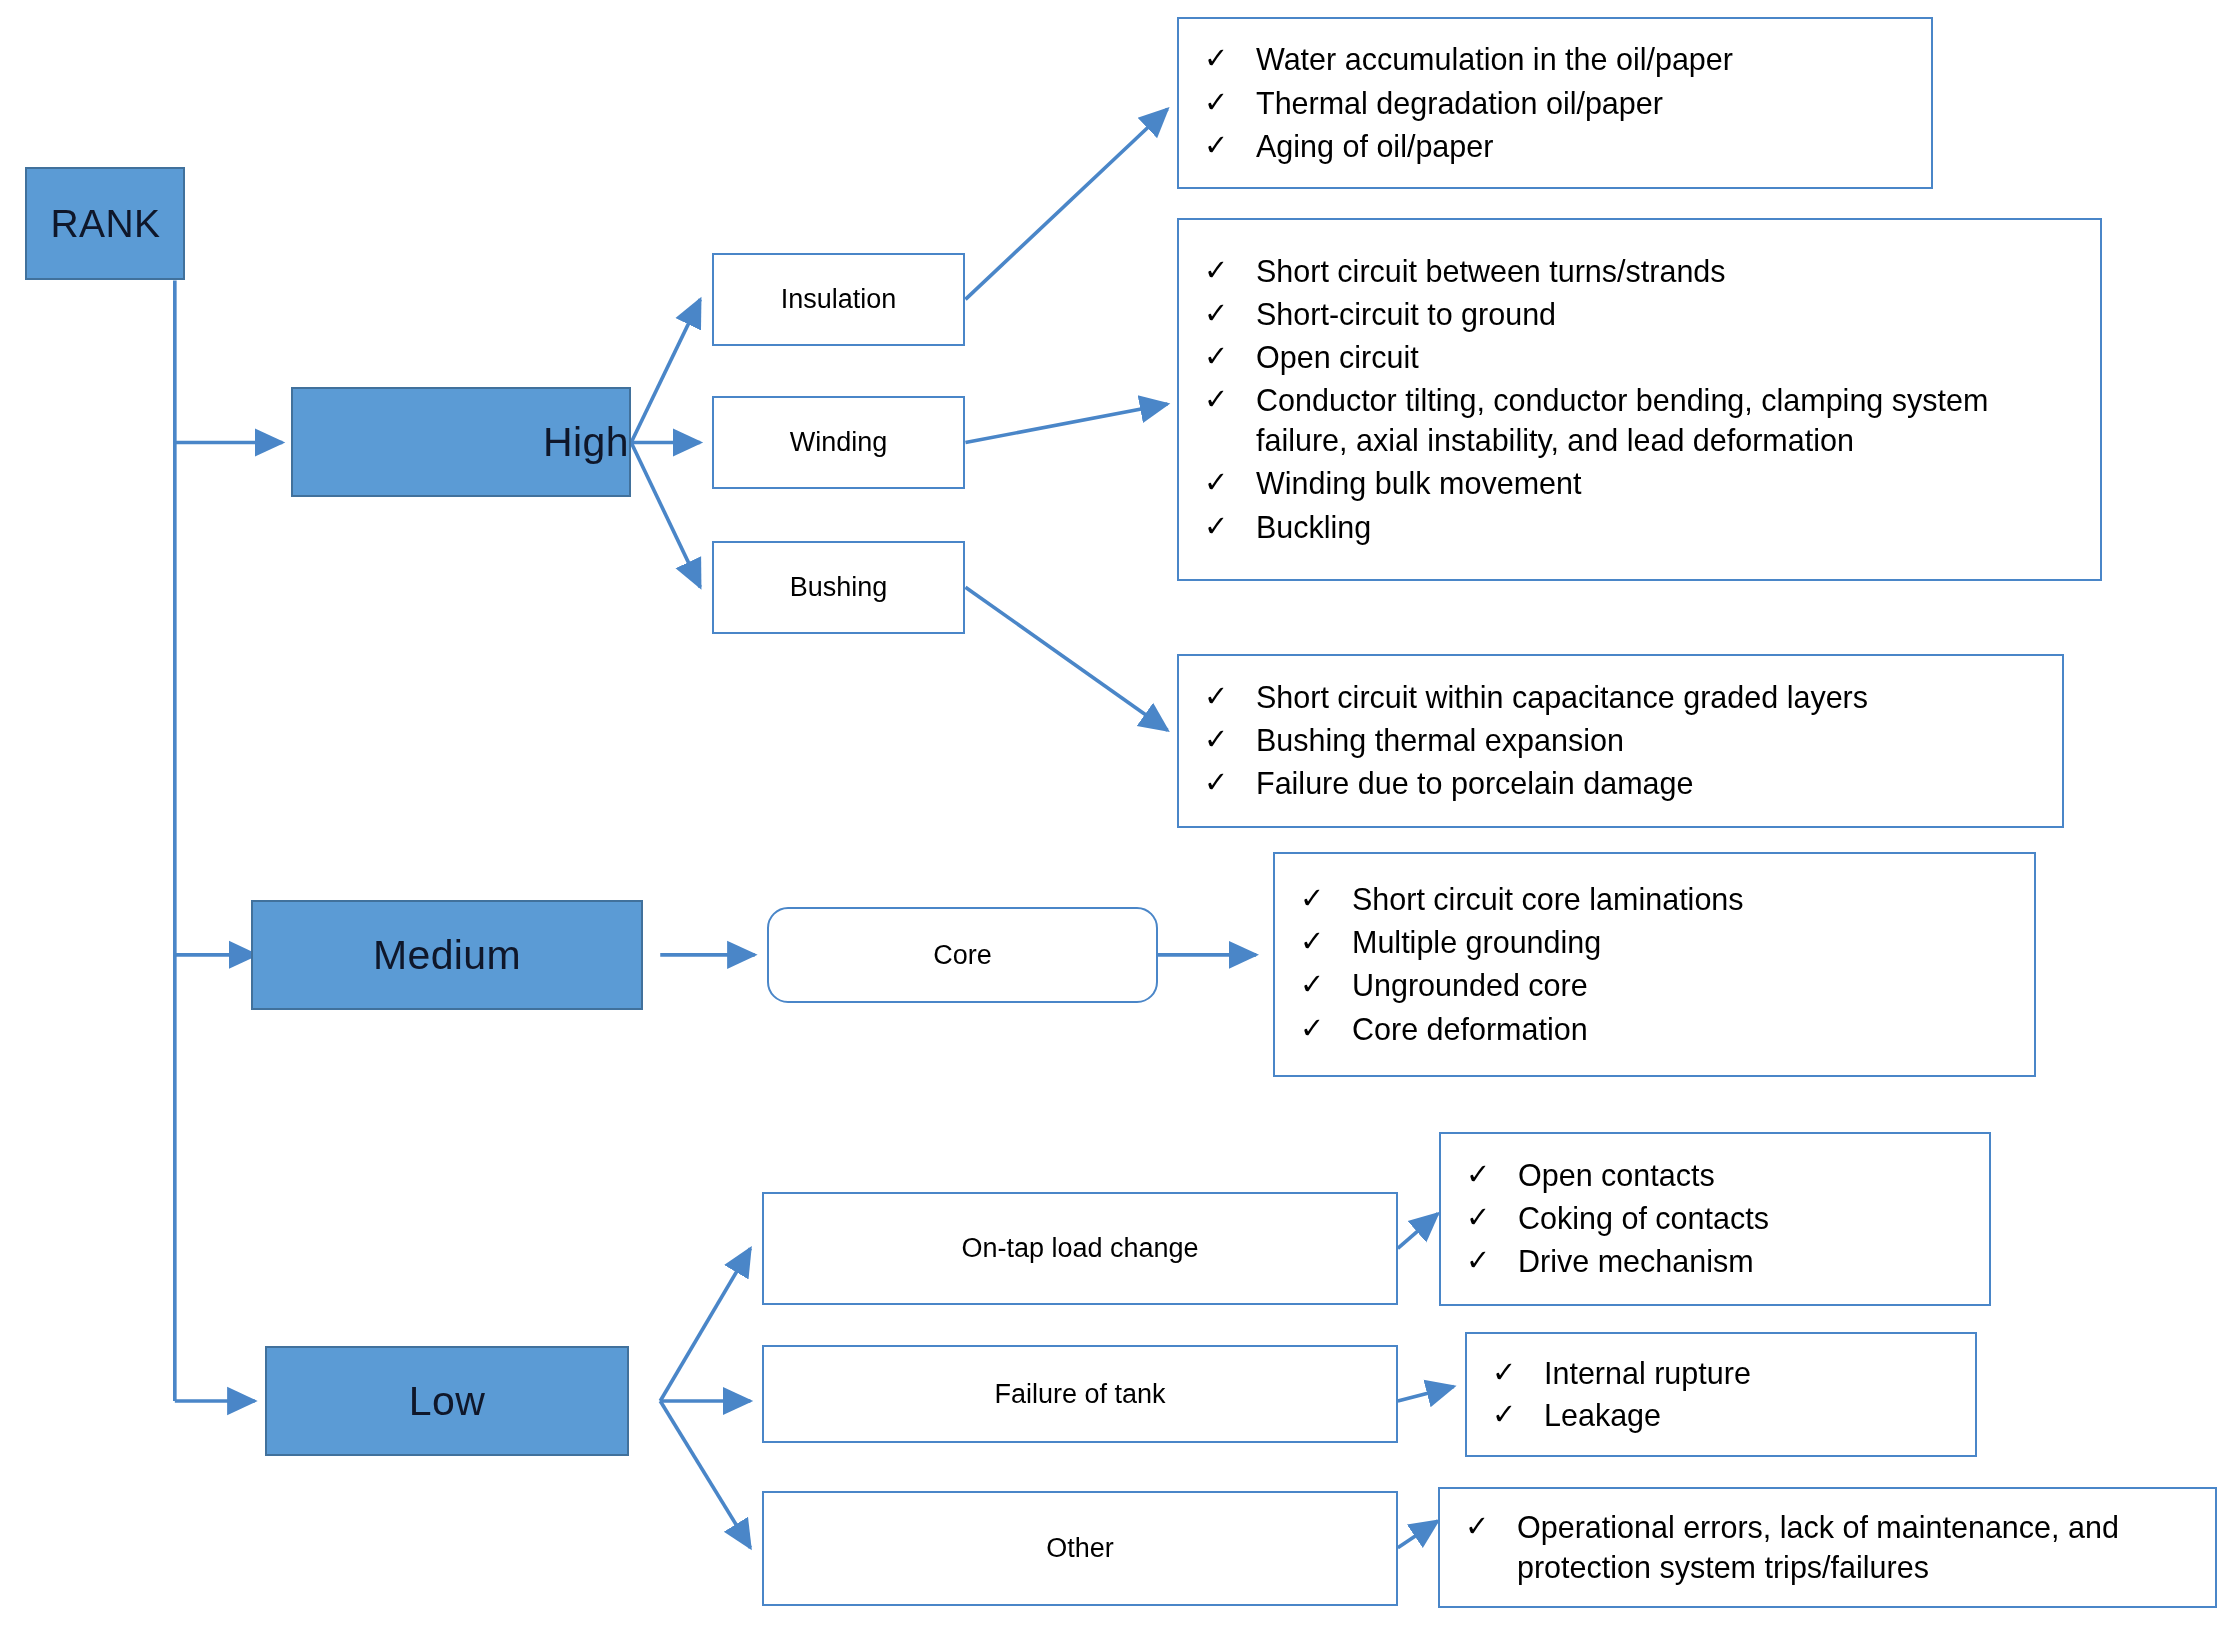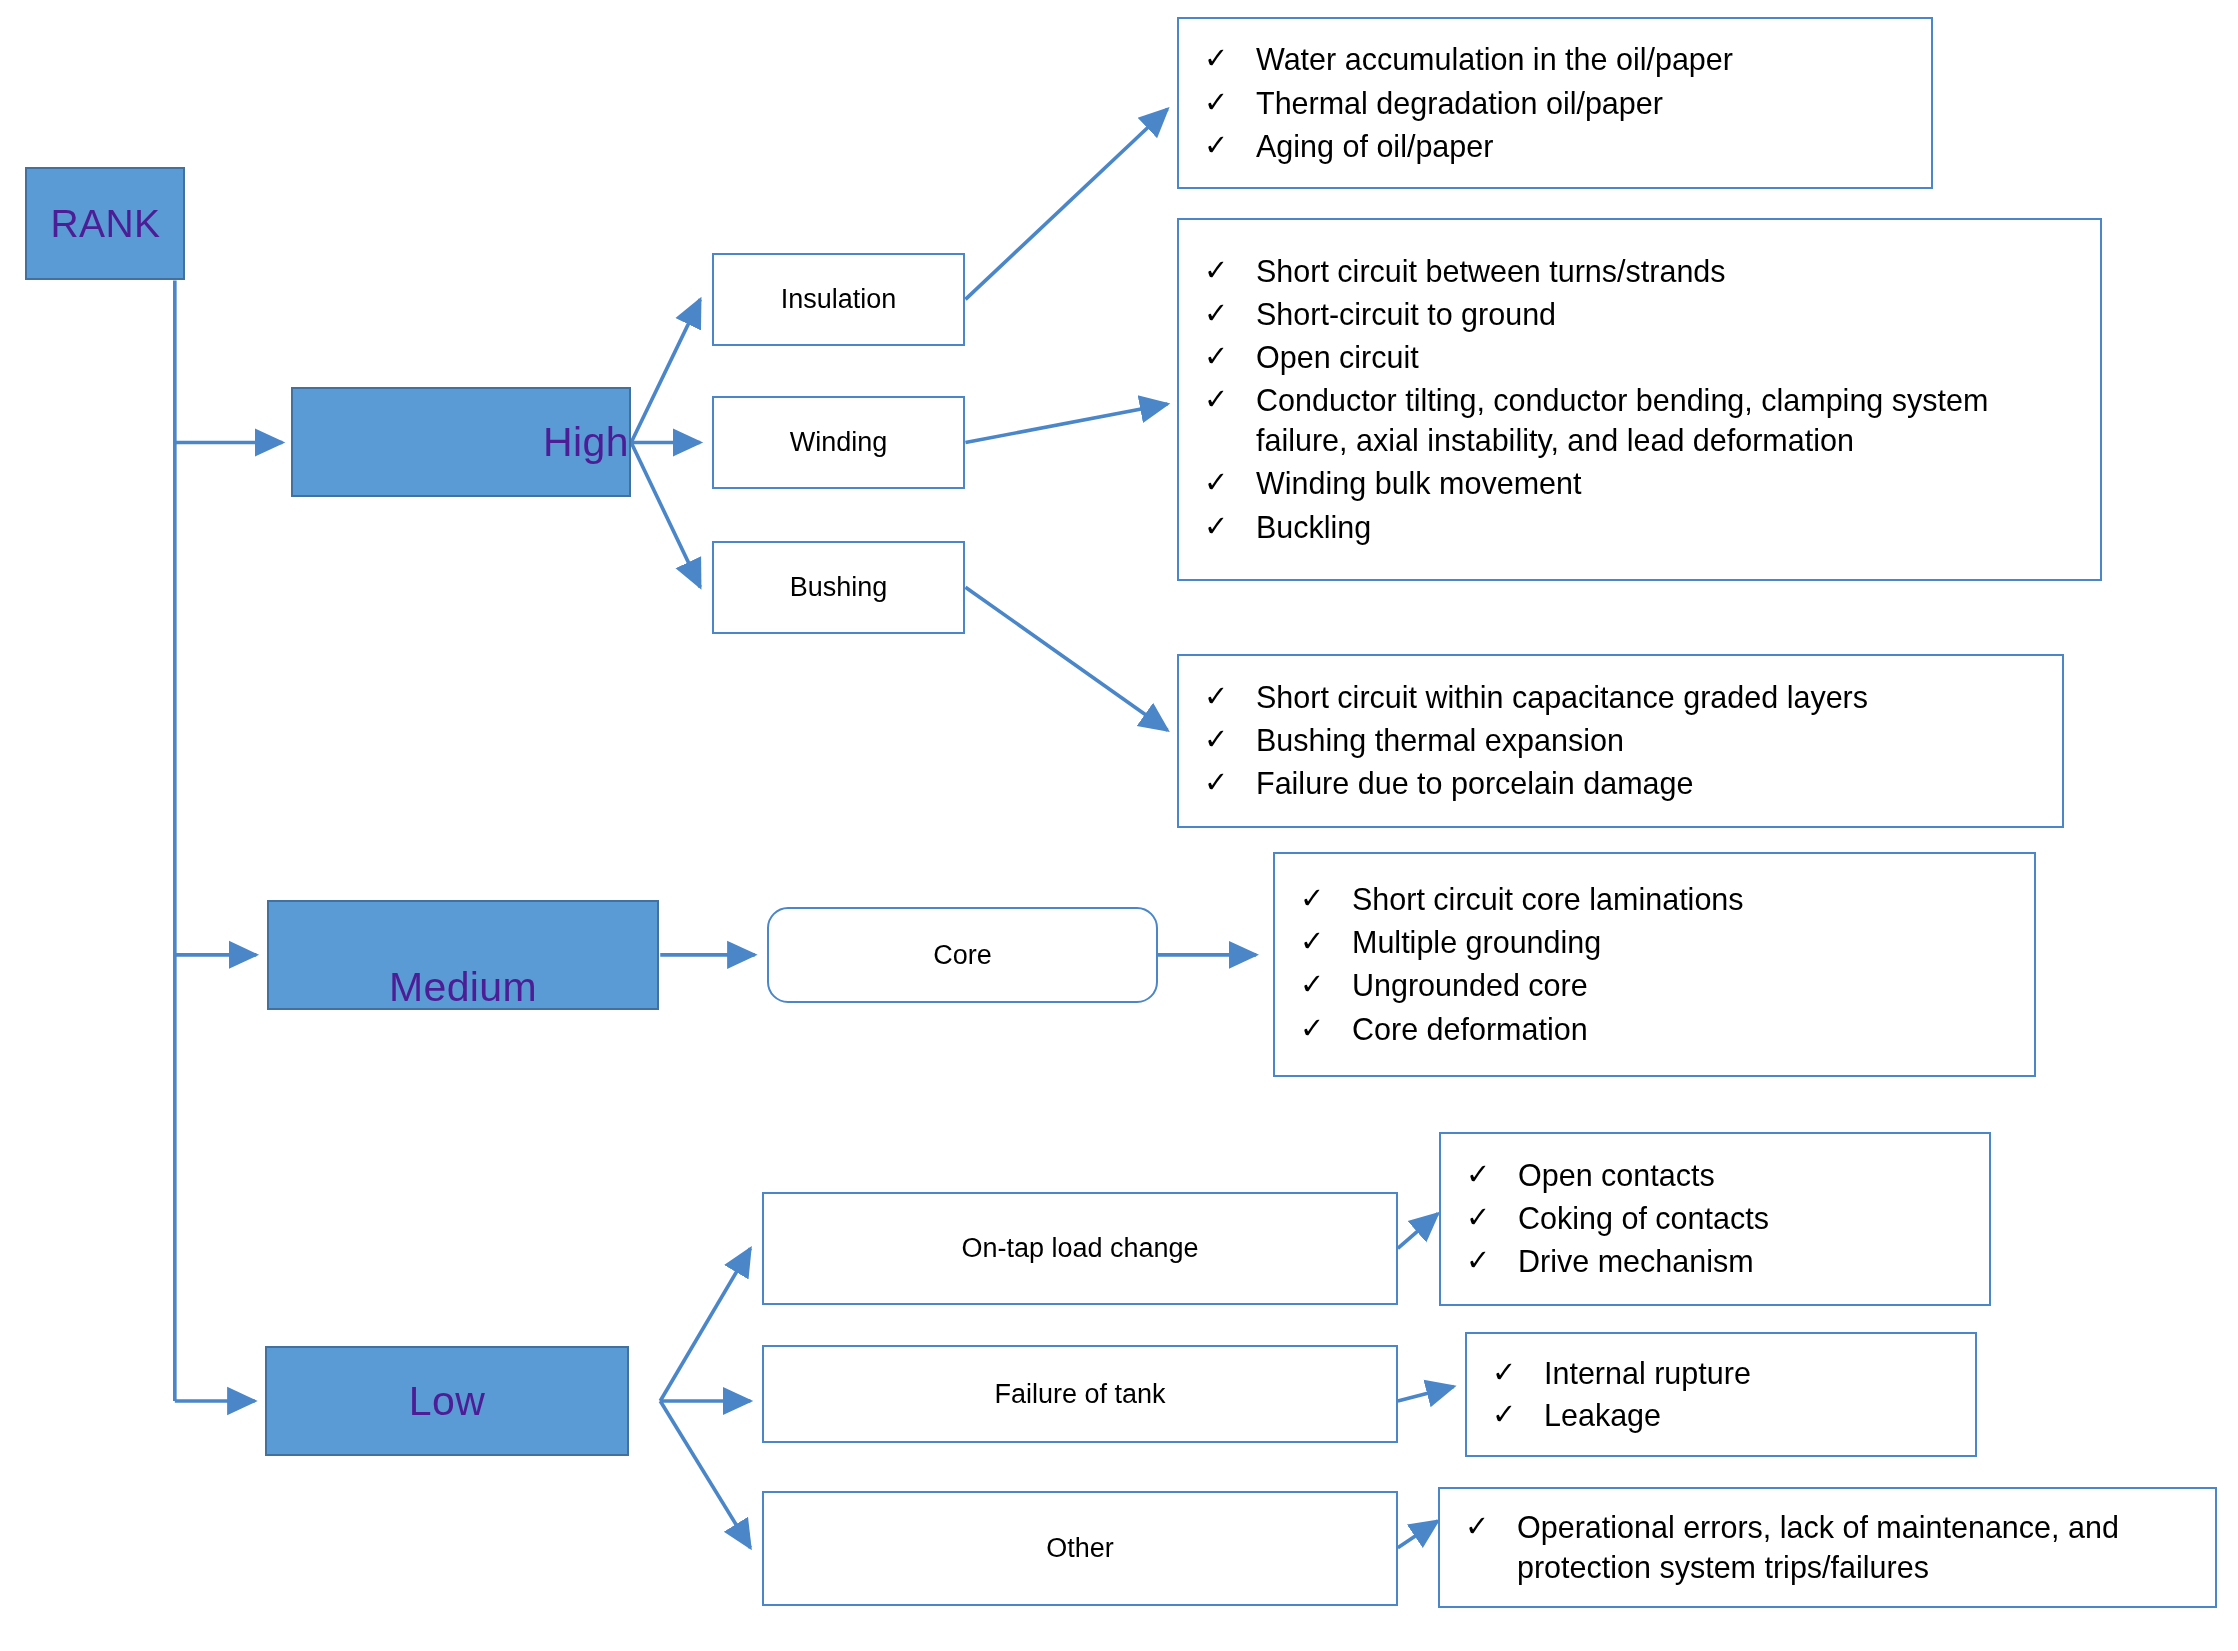--- a/index.html
+++ b/index.html
@@ -14,21 +14,21 @@
 
   .node{position:absolute;box-sizing:border-box;display:flex;align-items:center;justify-content:center;}
 
   
   .rank-node{
     background:#5B9BD5;
     border:2.2px solid #41719C;
     box-shadow:0 0 0 0.7px rgba(255,255,255,0.0);
   }
   .rank-node .lbl{
-    color:#4c1d95;
+    color:#0f172a;
     font-size:41px;
     line-height:1;
     letter-spacing:0.4px;
     white-space:nowrap;
   }
   .rank-node.root .lbl{font-size:39px;}
 
   
   .comp-node{
     background:#ffffff;
@@ -115,21 +115,21 @@
   </svg>
 
   <div class="node rank-node root" style="left:25.4px;top:167px;width:160px;height:113px;">
     <span class="lbl">RANK</span>
   </div>
 
   <div class="node rank-node" style="left:291px;top:387px;width:340px;height:110px;justify-content:flex-end;">
     <span class="lbl">High</span>
   </div>
 
-  <div class="node rank-node" style="left:267px;top:900px;width:392px;height:110px;align-items:flex-end;">
+  <div class="node rank-node" style="left:251px;top:900px;width:392px;height:110px;">
     <span class="lbl">Medium</span>
   </div>
 
   <div class="node rank-node" style="left:265px;top:1346px;width:364px;height:110px;">
     <span class="lbl">Low</span>
   </div>
 
   <div class="node comp-node" style="left:712px;top:253px;width:253px;height:93px;">
     <span class="lbl">Insulation</span>
   </div>

